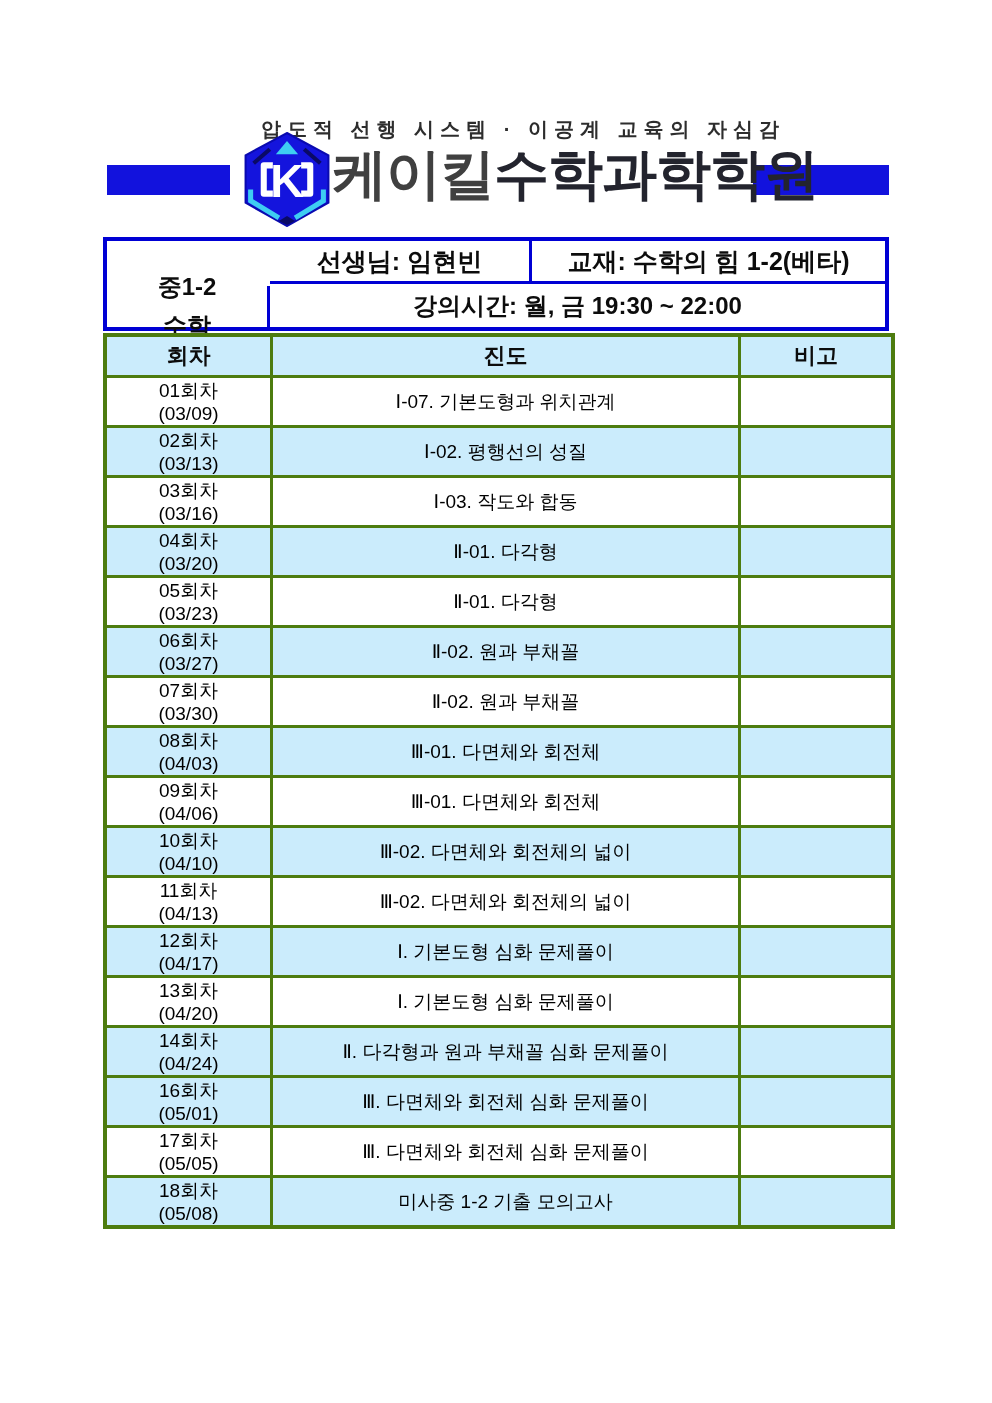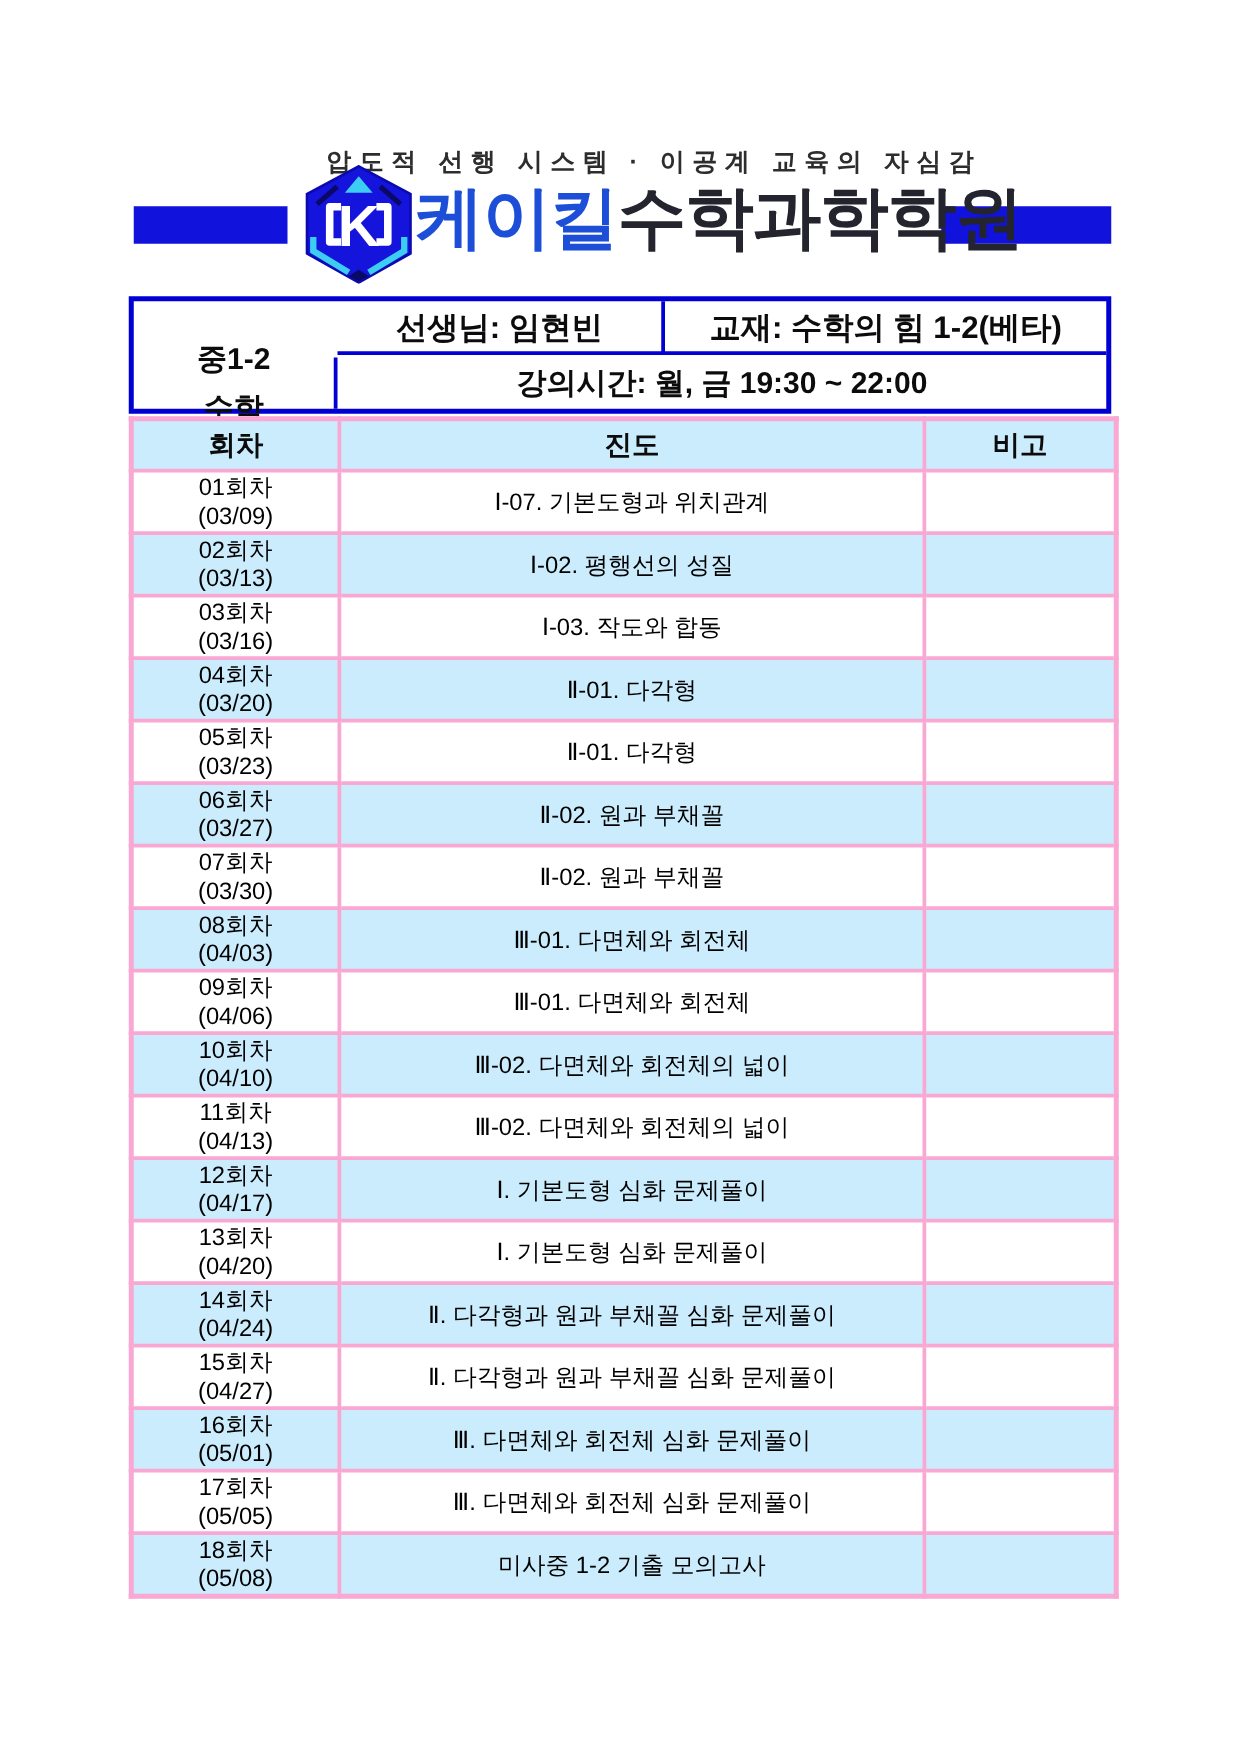--- a/index.html
+++ b/index.html
@@ -15,21 +15,21 @@
     letter-spacing:6px; color:#2d2d2d; white-space:nowrap;
   }
   .bar { position:absolute; top:165px; height:30px; background:#1212dd; }
   .bar-left  { left:107px; width:123px; }
   .bar-right { left:753px; width:136px; }
   .logo { position:absolute; left:236px; top:132px; width:102px; height:95px; }
   .brand {
     position:absolute; top:143px; left:332px; font-size:55px; font-weight:bold;
     letter-spacing:-1px; white-space:nowrap; line-height:1.15;
   }
-  .brand-blue { color:#1d4ed8; }
+  .brand-blue { color:#404040; }
   .brand-dark { color:#23242e; }
 
   
   .info-table {
     position:absolute; left:103px; top:237px; width:786px; height:94px;
     box-sizing:border-box; border:4px solid #0000d4; background:#ffffff;
     display:grid; grid-template-columns:163px 262px 1fr; grid-template-rows:1fr 1fr;
   }
   .info-cell {
     display:flex; align-items:center; justify-content:center;
@@ -40,21 +40,21 @@
   .teacher-cell { grid-row:1; grid-column:2; border-right:3px solid #0000d4;
     border-bottom:3px solid #0000d4; }
   .textbook-cell { grid-row:1; grid-column:3; border-bottom:3px solid #0000d4; }
   .time-cell { grid-row:2; grid-column:2/4; font-size:24px;text-align:center; }
 
   
   .schedule {
     position:absolute; left:103px; top:333px; width:786px;
     border-collapse:collapse; background:#ffffff; table-layout:fixed;
   }
-  .schedule, .schedule th, .schedule td { border:3px solid #f9a8d4; }
+  .schedule, .schedule th, .schedule td { border:3px solid #4d7c0f; }
   .schedule { border-width:4px; }
   .schedule th {
     height:38px; background:#cbecfc; text-align:center;
     font-size:22px; font-weight:bold; color:#0c0c0c; padding:0;
   }
   .schedule td {
     height:47px; text-align:center; vertical-align:middle;
     font-size:19px; font-weight:normal; color:#000000; padding:0;
   }
   .c-session { width:163px; }
@@ -213,28 +213,20 @@
       <td class="c-note"></td>
     </tr>
         <tr class="alt">
       <td class="c-session">
         <div class="session-line">14회차</div>
         <div class="date-line">(04/24)</div>
       </td>
       <td class="c-content">Ⅱ. 다각형과 원과 부채꼴 심화 문제풀이</td>
       <td class="c-note"></td>
     </tr>
-        <tr>
-      <td class="c-session">
-        <div class="session-line">15회차</div>
-        <div class="date-line">(04/27)</div>
-      </td>
-      <td class="c-content">Ⅱ. 다각형과 원과 부채꼴 심화 문제풀이</td>
-      <td class="c-note"></td>
-    </tr>
         <tr class="alt">
       <td class="c-session">
         <div class="session-line">16회차</div>
         <div class="date-line">(05/01)</div>
       </td>
       <td class="c-content">Ⅲ. 다면체와 회전체 심화 문제풀이</td>
       <td class="c-note"></td>
     </tr>
         <tr>
       <td class="c-session">

